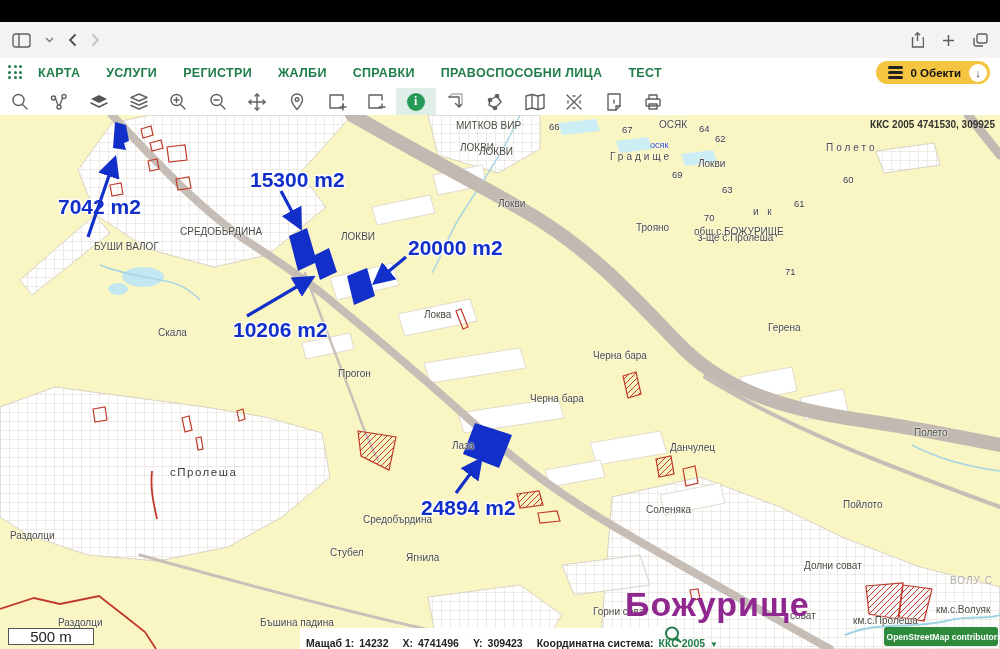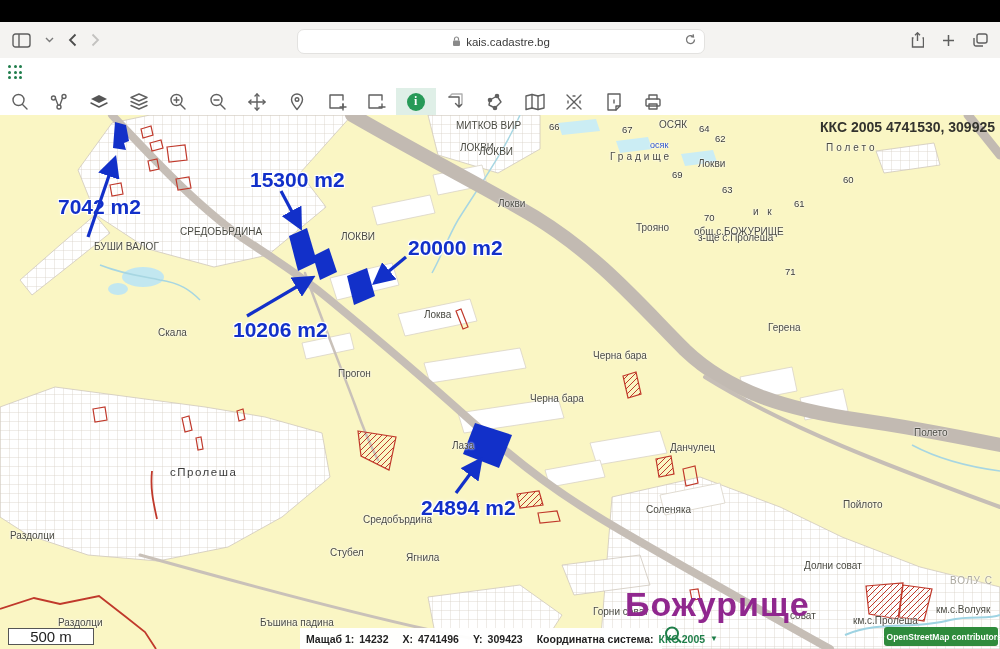--- a/index.html
+++ b/index.html
@@ -48,23 +48,23 @@
   .mlbl.sp{letter-spacing:3px;}
   .mlbl.blue{color:#2B50C8;font-size:9px;}
   .mlbl.vill{font-size:11.5px;letter-spacing:1.5px;color:#3A3A3A;}
   .mlbl.faint{color:#ABA89E;letter-spacing:1px;}
   .anno{position:absolute;font-size:21px;font-weight:700;color:#1230C9;white-space:nowrap;
         text-shadow:-1px -1px 0 #fff,1px -1px 0 #fff,-1px 1px 0 #fff,1px 1px 0 #fff,0 0 4px #fff;}
   #anno{position:absolute;left:0;top:0;pointer-events:none;}
   .arrow{stroke:#1230C9;stroke-width:3.2;}
   .city{position:absolute;left:625px;top:470px;font-size:34px;font-weight:700;color:#90278E;
         letter-spacing:1px;z-index:6;}
-  .cornerref{position:absolute;right:5px;top:4px;font-size:14px;font-weight:600;color:#33332E;z-index:5;}
+  .cornerref{position:absolute;right:5px;top:4px;font-size:10px;font-weight:600;color:#33332E;z-index:5;}
   .statusbar{position:absolute;left:300px;top:513px;height:21px;width:362px;background:rgba(255,255,255,.96);
-             display:flex;align-items:center;font-size:10.5px;font-weight:700;color:#222;z-index:7;
+             display:flex;align-items:flex-end;font-size:10.5px;font-weight:700;color:#222;z-index:7;
              padding-left:6px;box-sizing:border-box;}
   .statusbar span{margin-right:5px;white-space:nowrap;}
   .statusbar .gap{margin-right:14px;}
   .statusbar .green{color:#1E7E49;}
   .mapsearch{position:absolute;left:663px;top:510px;z-index:7;cursor:pointer;}
   .scalebar{position:absolute;left:8px;top:513px;width:84px;height:15px;background:#fff;
             border:1px solid #555;font-size:15px;color:#222;display:flex;align-items:center;
             justify-content:center;z-index:7;}
   .osm{position:absolute;left:884px;top:512px;width:114px;height:19px;background:#2E8B3C;border-radius:3px;
        color:#fff;font-size:8.5px;font-weight:700;display:flex;align-items:center;justify-content:center;
@@ -92,35 +92,20 @@
       <svg width="9" height="14" viewBox="0 0 9 14">
           <path d="M7.5 1.5 L2 7 L7.5 12.5" stroke="#4C4C4C" fill="none" stroke-width="1.8"></path>
         </svg>
     </span>
     <span class="cicon">
       <svg width="9" height="14" viewBox="0 0 9 14">
           <path d="M1.5 1.5 L7 7 L1.5 12.5" stroke="#C3C2C0" fill="none" stroke-width="1.8"></path>
         </svg>
     </span>
   </div>
-  <div class="urlbar">
-    <span class="cicon">
-      <svg width="9" height="11" viewBox="0 0 9 11">
-          <rect x="1" y="4.5" width="7" height="5.5" rx="1" fill="#8A8A8A"></rect>
-          <path d="M2.5 4.5 V3 a2 2 0 0 1 4 0 V4.5" stroke="#8A8A8A" fill="none" stroke-width="1.2"></path>
-        </svg>
-    </span>
-    <span>kais.cadastre.bg</span>
-    <span class="cicon reload">
-      <svg width="13" height="13" viewBox="0 0 13 13">
-          <path d="M10.5 6.5 a4 4 0 1 1 -1.2 -2.8" stroke="#777" fill="none" stroke-width="1.3"></path>
-          <path d="M9.2 1.2 L9.5 3.9 L6.8 3.6" stroke="#777" fill="none" stroke-width="1.3"></path>
-        </svg>
-    </span>
-  </div>
   <div class="right">
     <span class="cicon">
       <svg width="13" height="16" viewBox="0 0 13 16">
           <path d="M2 6 h-1 v9 h11 v-9 h-1" stroke="#5F5F5F" fill="none" stroke-width="1.4" transform="translate(0.5,0)"></path>
           <line x1="6.5" y1="1" x2="6.5" y2="9" stroke="#5F5F5F" stroke-width="1.4"></line>
           <path d="M4 3.2 L6.5 0.8 L9 3.2" stroke="#5F5F5F" fill="none" stroke-width="1.4"></path>
         </svg>
     </span>
     <span class="cicon">
       <svg width="13" height="13" viewBox="0 0 13 13">
@@ -142,20 +127,38 @@
       <i></i>
       <i></i>
       <i></i>
       <i></i>
       <i></i>
       <i></i>
       <i></i>
       <i></i>
       <i></i>
     </span>
+  <div style="display:flex;align-items:center;">
+      <div class="menu-item">КАРТА</div>
+      <div class="menu-item">УСЛУГИ</div>
+      <div class="menu-item">РЕГИСТРИ</div>
+      <div class="menu-item">ЖАЛБИ</div>
+      <div class="menu-item">СПРАВКИ</div>
+      <div class="menu-item">ПРАВОСПОСОБНИ ЛИЦА</div>
+      <div class="menu-item">ТЕСТ</div>
+    </div>
+  <div class="objects-pill">
+    <span class="burger">
+        <i></i>
+        <i></i>
+        <i></i>
+      </span>
+    <span class="olabel">0 Обекти</span>
+    <span class="dl">↓</span>
+  </div>
 </div>
 
 <div class="toolbar">
   <span class="tool" title="search">
       <svg width="20" height="20" viewBox="0 0 20 20">
         <circle cx="8.5" cy="8" r="5.5"></circle>
         <line x1="12.5" y1="12.5" x2="17" y2="17"></line>
       </svg>
     </span>
   <span class="tool" title="route">

